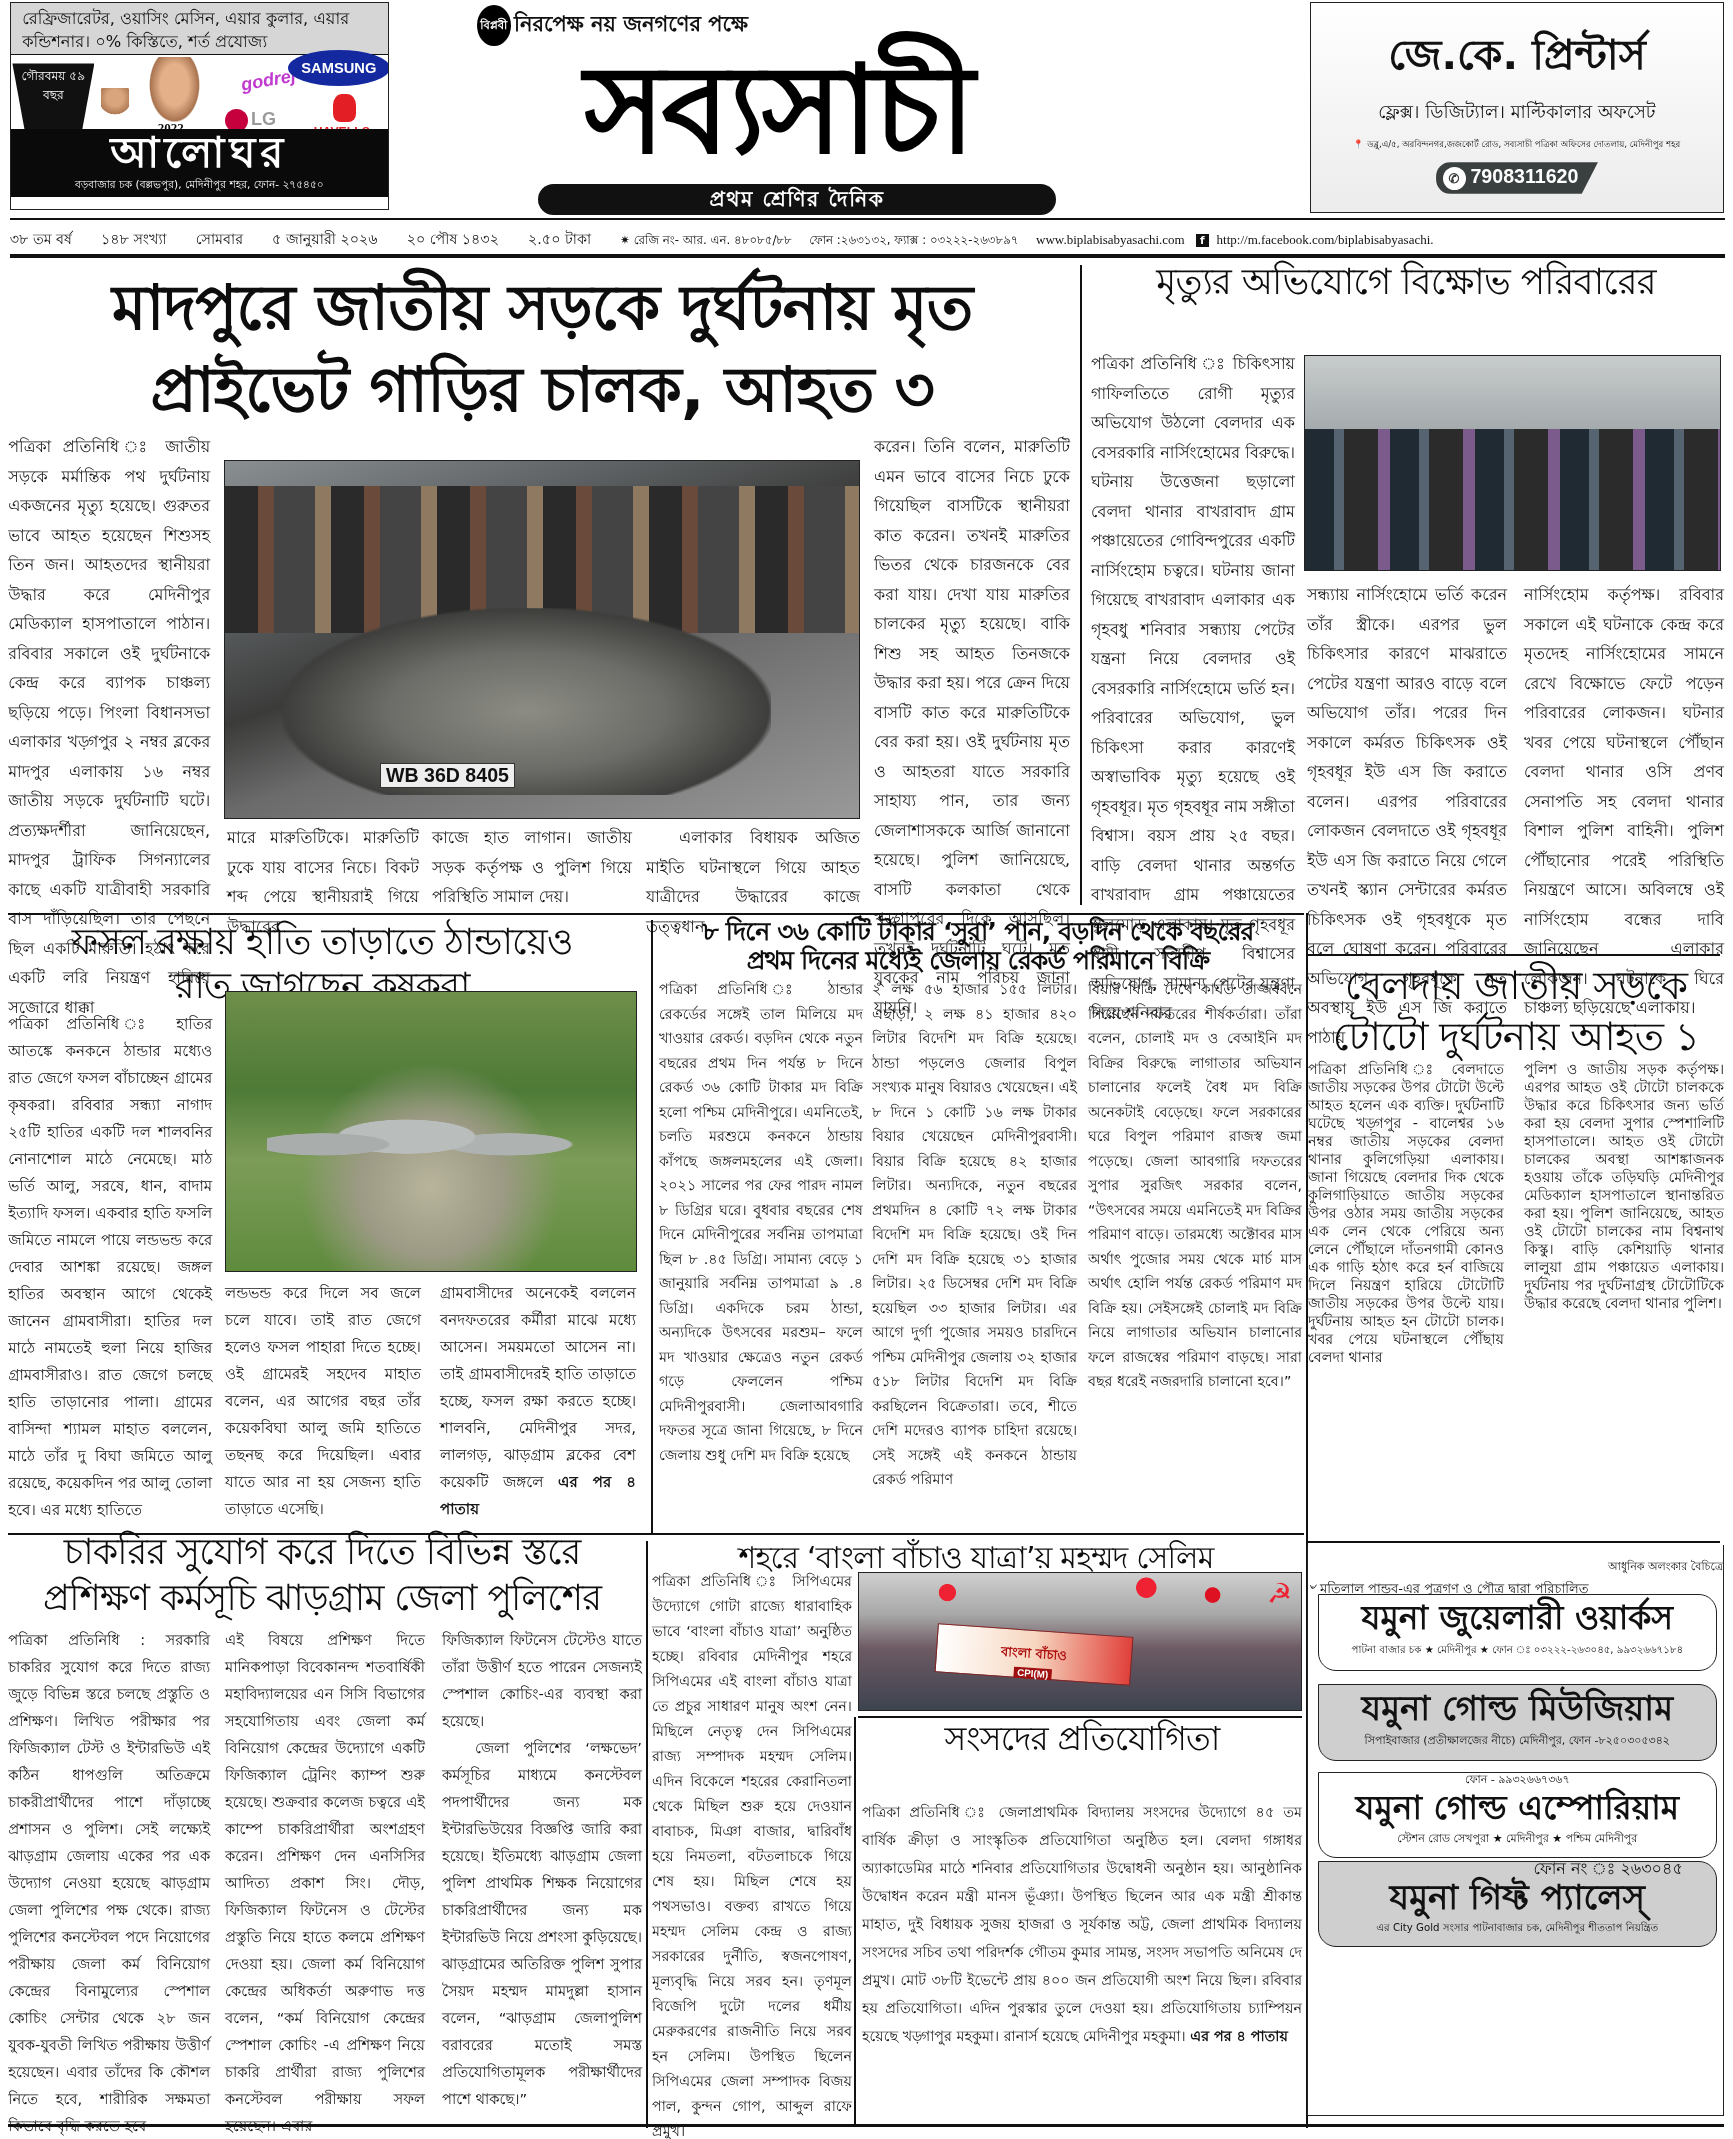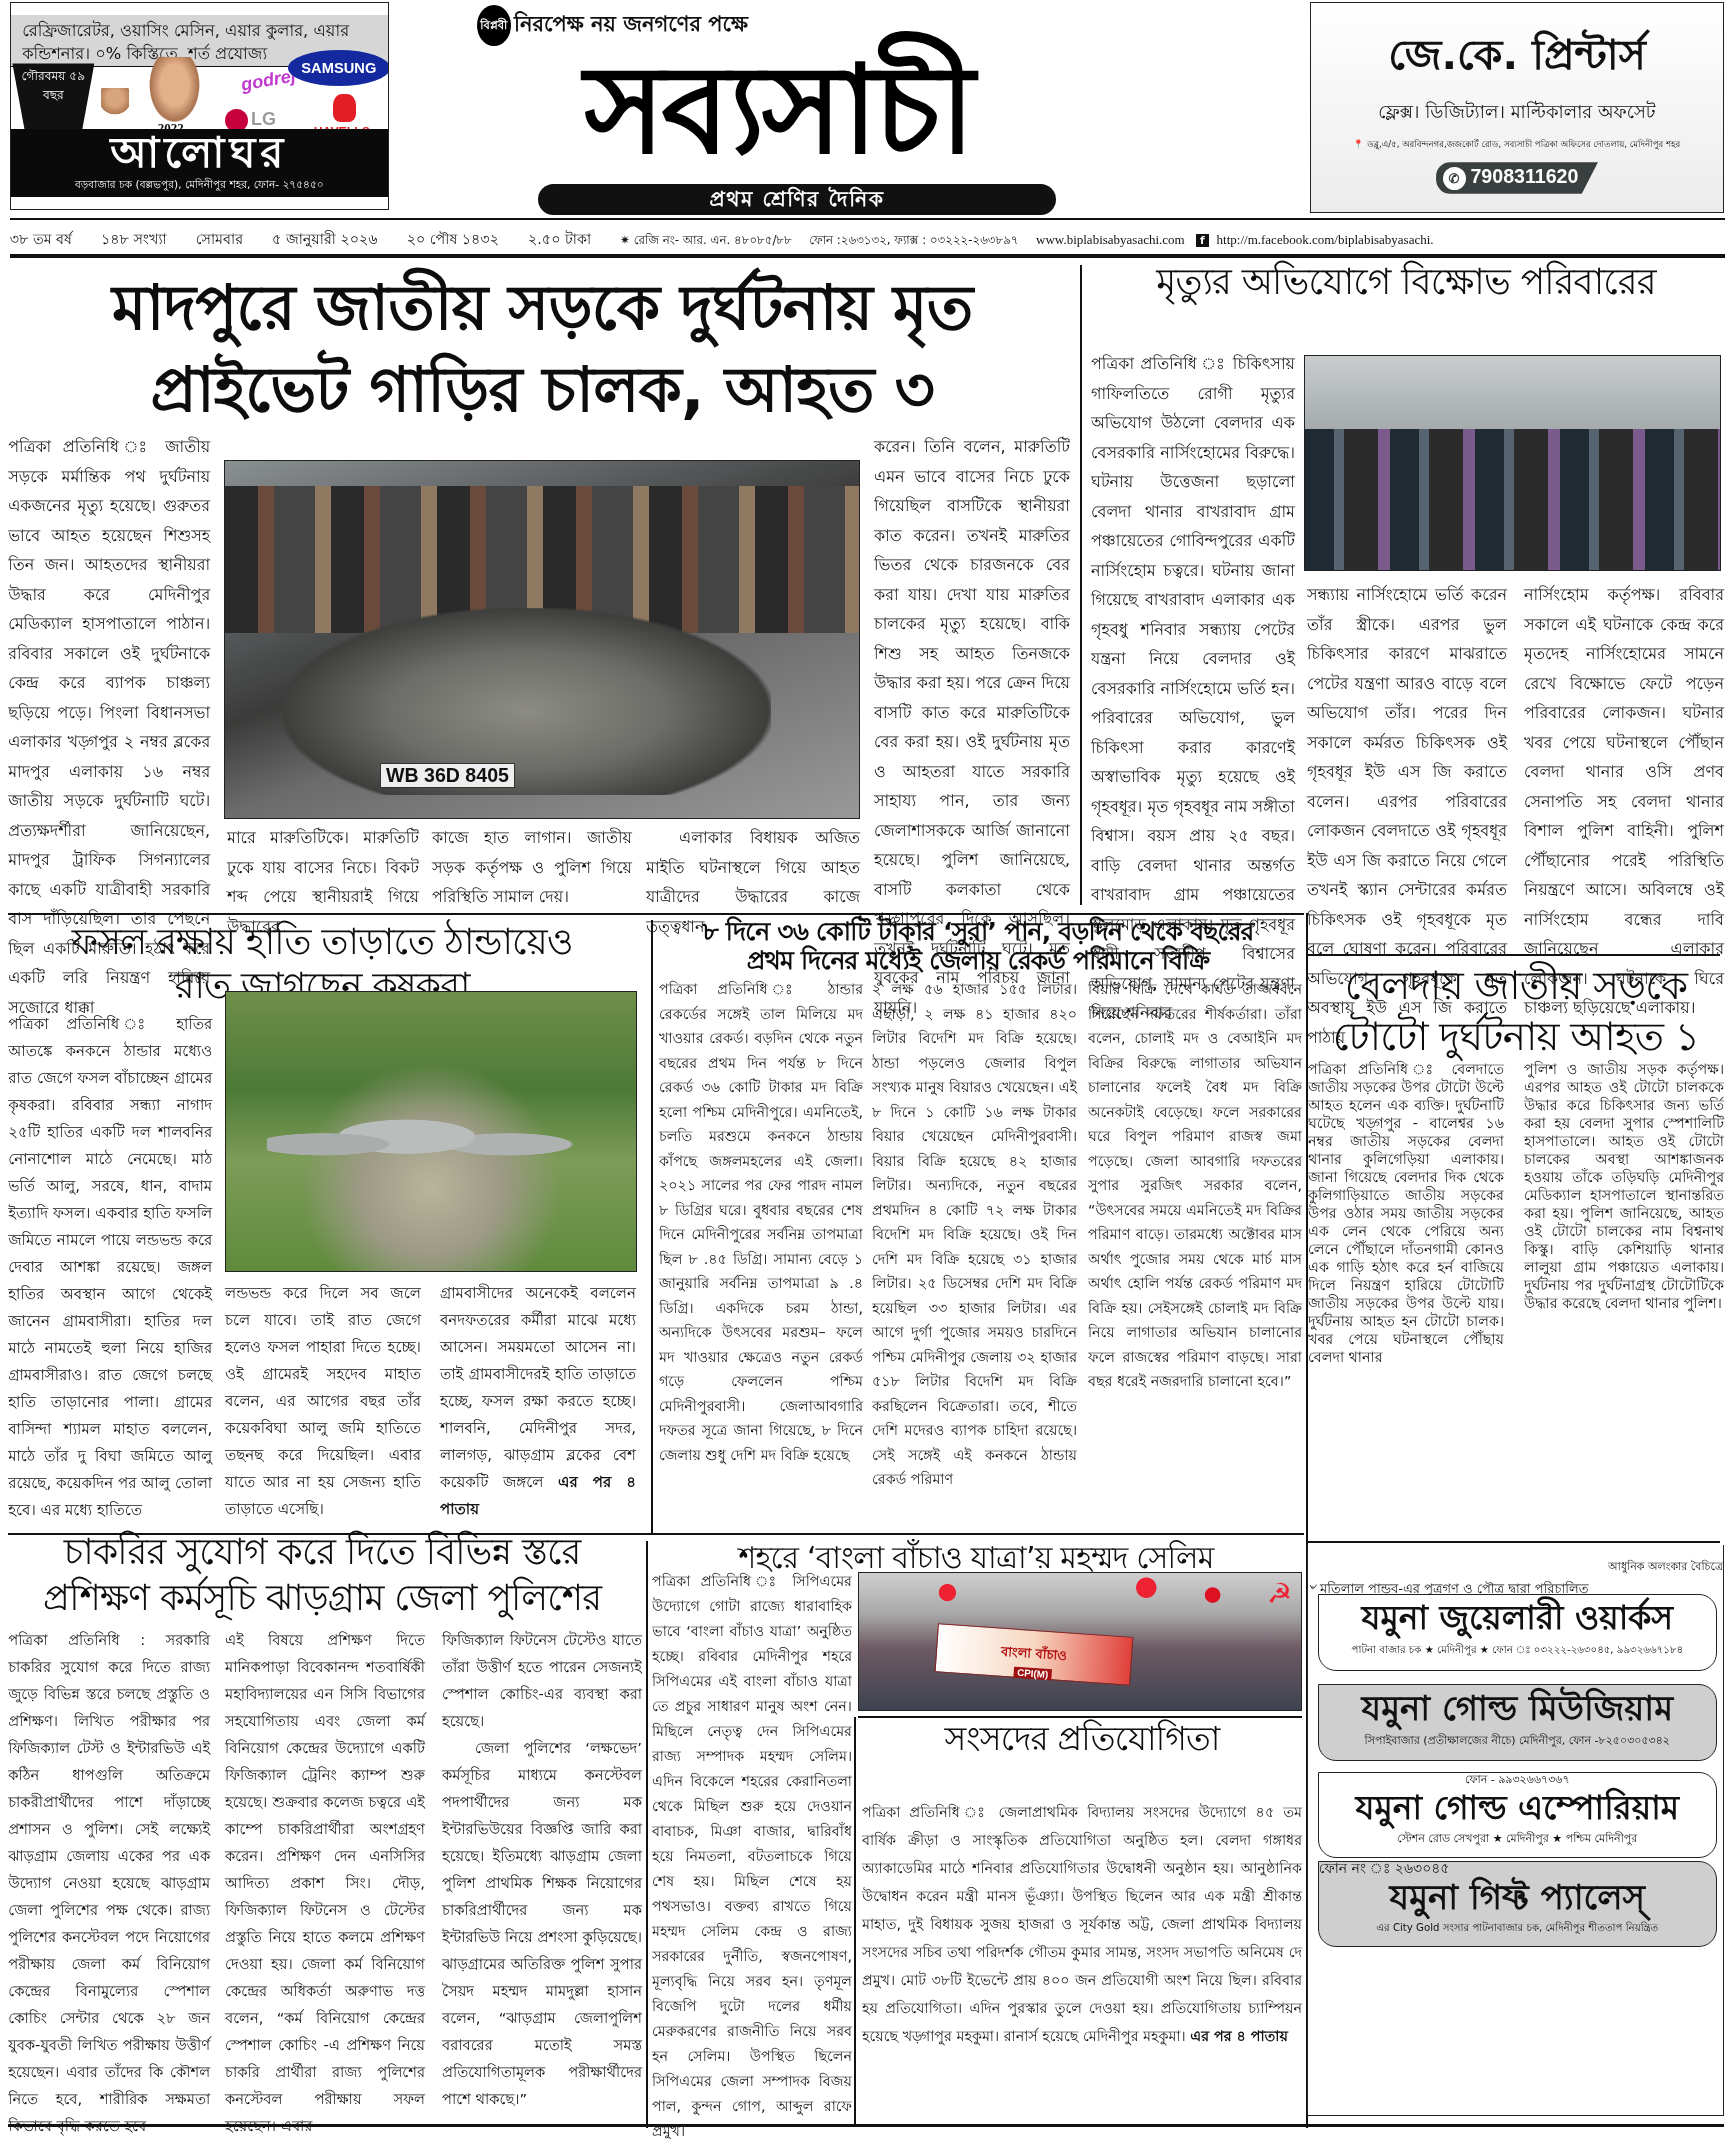--- a/index.html
+++ b/index.html
@@ -4,21 +4,21 @@
 <style>
 *{box-sizing:border-box;margin:0;padding:0}
 body{width:1733px;height:2140px;background:#fff;font-family:"DejaVu Sans",sans-serif;color:#111;position:relative;overflow:hidden}
 .abs{position:absolute}
 .body-text{font-size:16px;line-height:29.5px;text-align:justify;text-align-last:left;color:#151515}
 .hl{font-family:"DejaVu Sans",sans-serif;font-weight:bold;text-align:center;color:#0d0d0d;letter-spacing:-0.8px}
 .rule{position:absolute;background:#111}
 .vrule{position:absolute;background:#111;width:1.6px}
 
 .ad-left{left:9.8px;top:2.4px;width:379px;height:208px;border:1.6px solid #222;background:#fff;overflow:hidden}
-.ad-left .bubble{position:absolute;left:0;top:12px;width:383px;height:52px;background:#d6d6d6;border-bottom:1.6px solid #111;font-size:16.3px;line-height:23.6px;padding:3.3px 11.4px;font-weight:500}
+.ad-left .bubble{position:absolute;left:0;top:0;width:383px;height:52px;background:#d6d6d6;border-bottom:1.6px solid #111;font-size:16.3px;line-height:23.6px;padding:3.3px 11.4px;font-weight:500}
 .ad-left .badge{position:absolute;left:1.6px;top:60px;width:82px;height:67px;background:#111;color:#fff;font-size:12.2px;text-align:center;line-height:19px;padding-top:3.3px;clip-path:polygon(0 0,100% 0,85% 100%,15% 100%)}
 .ad-left .banner{position:absolute;left:0;bottom:12px;width:100%;height:68px;background:#0a0a0a;color:#fff;text-align:center}
 .ad-left .banner .nm{font-size:42px;font-weight:bold;line-height:47px;letter-spacing:4.9px}
 .ad-left .banner .ad{font-size:10.6px;line-height:16.3px}
 .brand{position:absolute;font-weight:bold;font-family:"Liberation Sans",sans-serif}
 .title-main{left:452px;top:33px;width:652px;height:163px;font-size:122px;line-height:155px;font-weight:900;text-align:center;letter-spacing:-3.3px;color:#000}
 .tagline{left:477px;top:4.9px;font-size:21px;font-weight:bold;line-height:31px}
 .tag-badge{display:inline-block;background:#000;color:#fff;border-radius:50%;font-size:11.4px;padding:4.9px 3.3px;margin-right:3.3px;vertical-align:middle}
 .subtitle{left:538px;top:184px;width:518px;height:31px;background:#111;color:#fff;border-radius:16.3px;text-align:center;font-size:20.4px;line-height:31px;letter-spacing:1.6px;font-weight:bold}
 .ad-right{left:1310px;top:2.4px;width:414px;height:211px;border:1.6px solid #222;background:linear-gradient(#fff,#ececec);text-align:center}
@@ -193,20 +193,20 @@
   <div class="adbox" style="left:9.8px;top:139px;width:399px;height:77px;background:#cfcfcf">
     <div class="nm" style="font-size:34px;line-height:47px">যমুনা গোল্ড মিউজিয়াম</div>
     <div class="sub" style="font-size:11px">সিপাইবাজার (প্রতীক্ষালজের নীচে) মেদিনীপুর, ফোন -৮২৫০৩০৫৩৪২</div>
   </div>
   <div class="adbox" style="left:9.8px;top:227px;width:399px;height:86px;background:#fff">
     <div class="sub" style="font-size:11px;line-height:13px">ফোন - ৯৯৩২৬৬৭৩৬৭</div>
     <div class="nm" style="font-size:33px;line-height:44px">যমুনা গোল্ড এম্পোরিয়াম</div>
     <div class="sub" style="font-size:11px">স্টেশন রোড সেখপুরা ★ মেদিনীপুর ★ পশ্চিম মেদিনীপুর</div>
   </div>
   <div class="adbox" style="left:9.8px;top:316px;width:399px;height:86px;background:#cfcfcf">
-    <div class="sub" style="font-size:14px;line-height:13px;text-align:left;padding-right:33px">ফোন নং ঃ ২৬৩০৪৫</div>
+    <div class="sub" style="font-size:16px;line-height:13px;text-align:right;padding-right:33px">ফোন নং ঃ ২৬৩০৪৫</div>
     <div class="nm" style="font-size:34px;line-height:44px">যমুনা গিফ্ট প্যালেস্</div>
     <div class="sub" style="font-size:10.2px">এর City Gold সংসার  পাটনাবাজার চক, মেদিনীপুর    শীততাপ নিয়ন্ত্রিত</div>
   </div>
 </div>
 
 <div class="rule" style="left:8.2px;top:2124px;width:1716px;height:3.3px"></div>
 
 
 </body></html>

